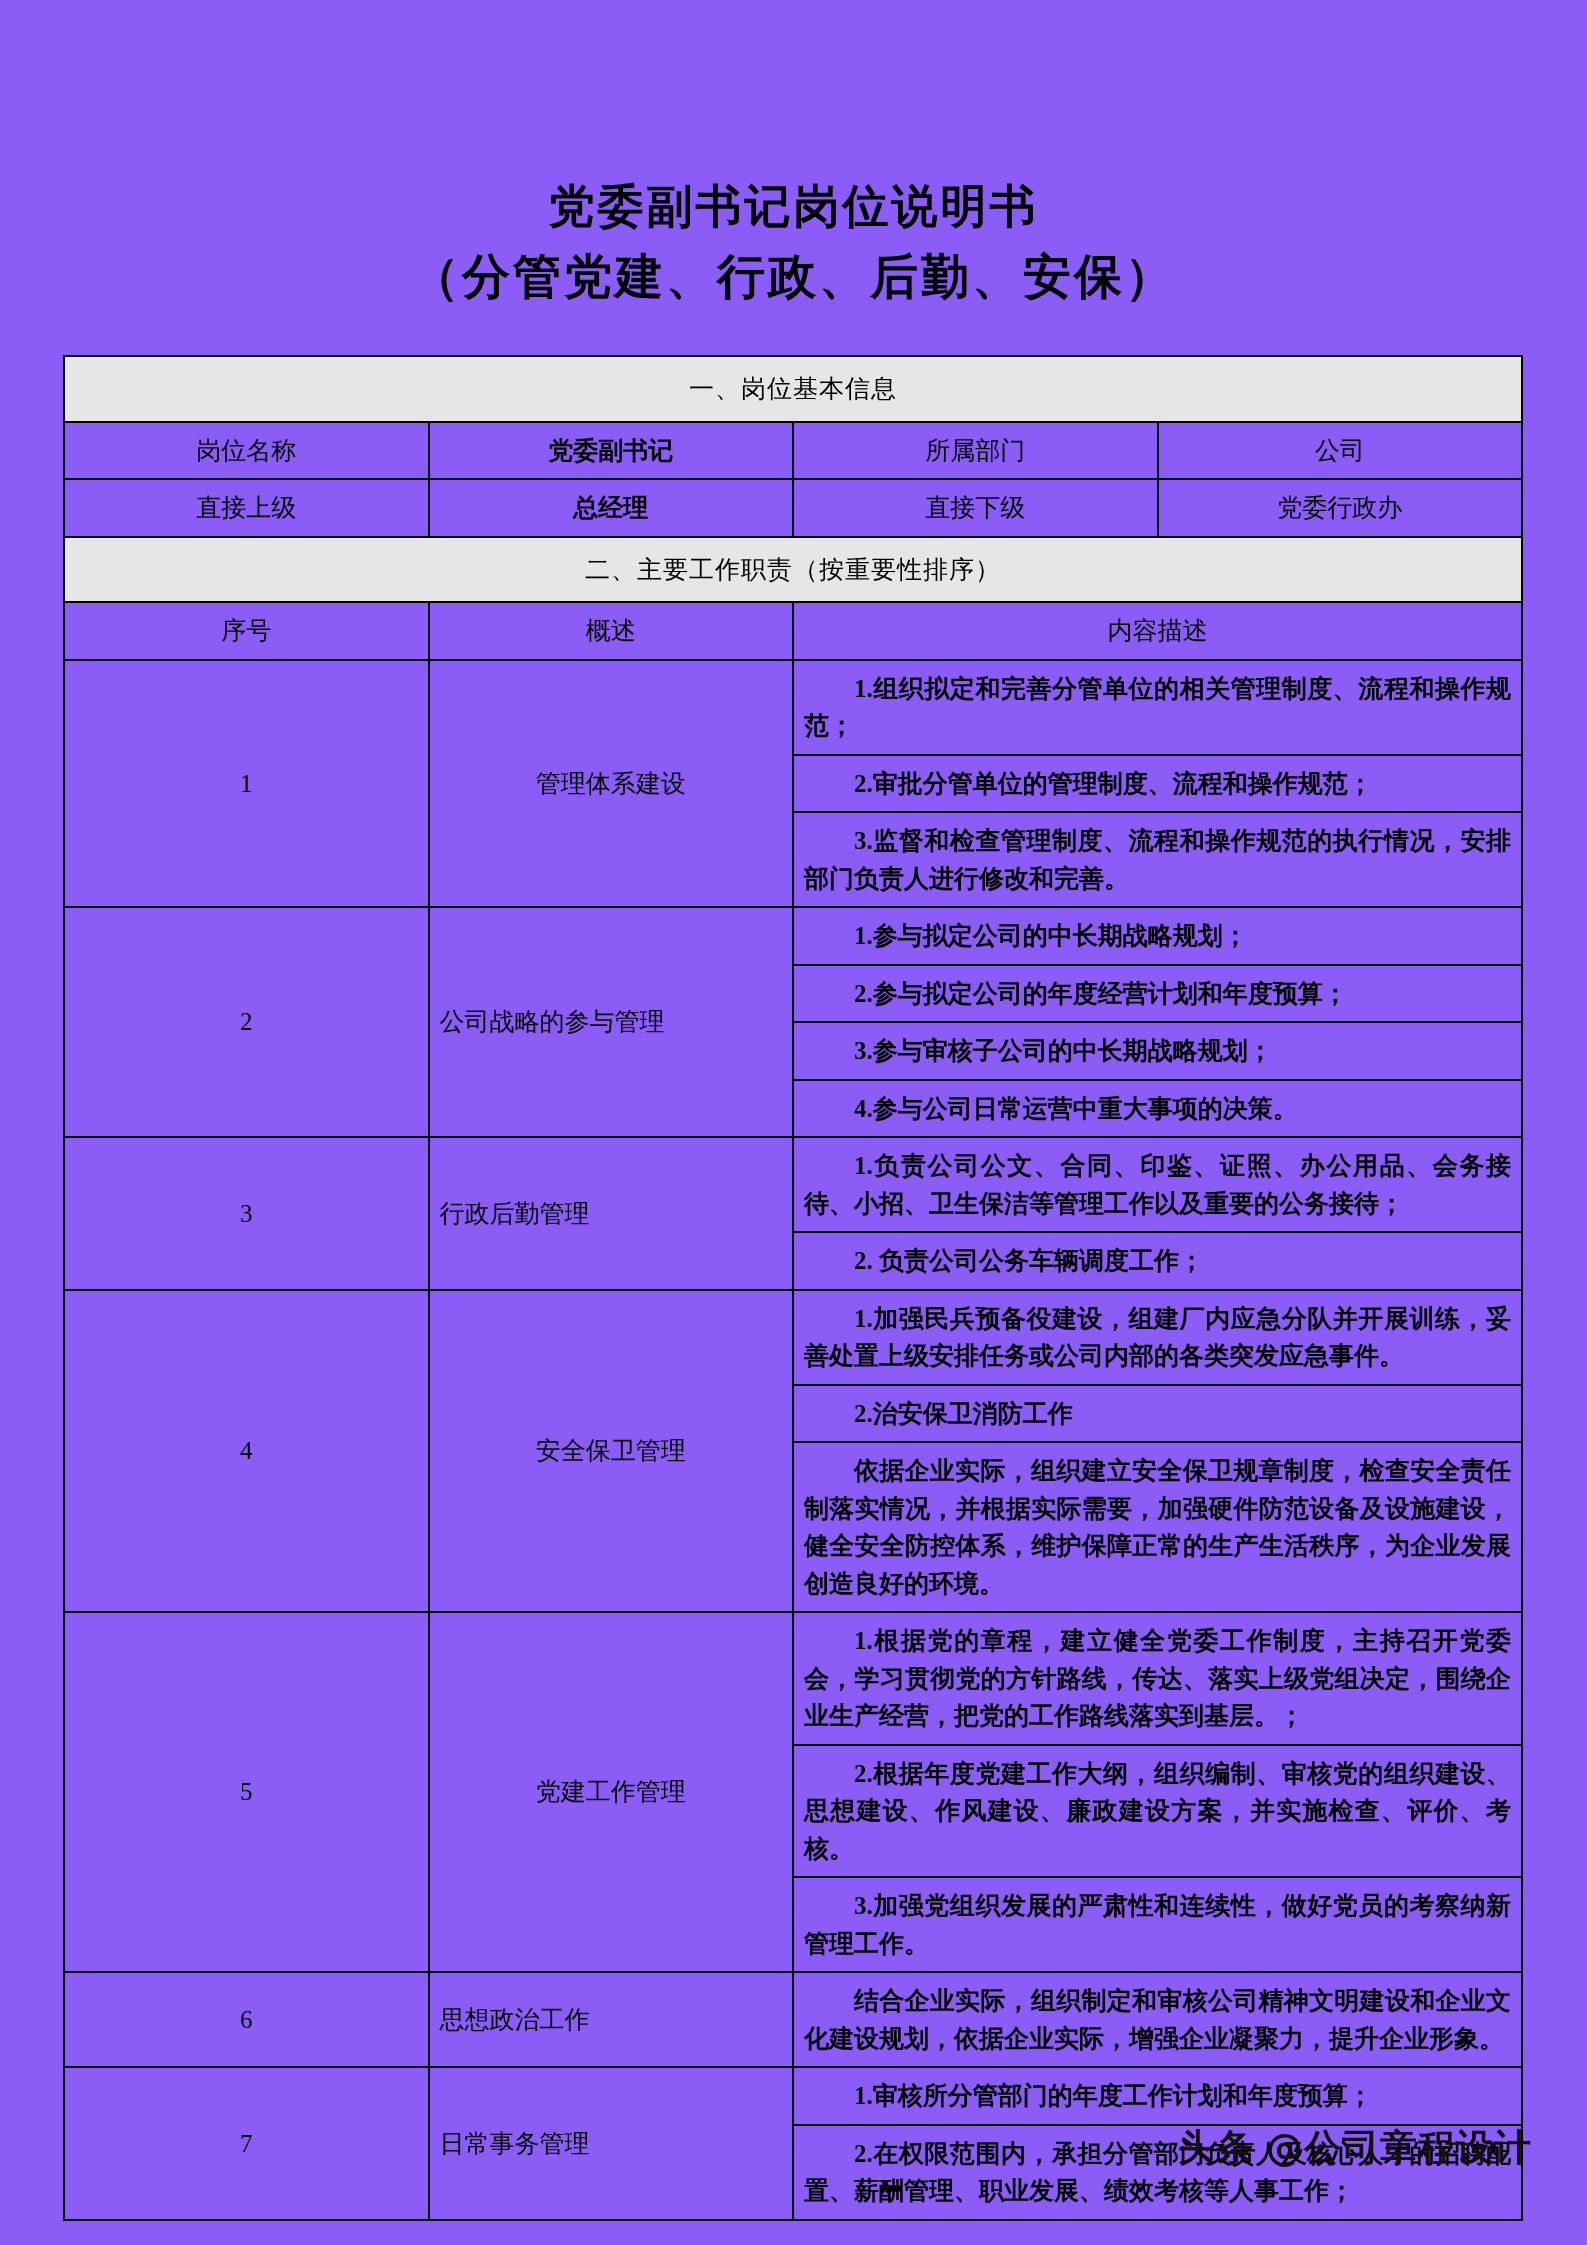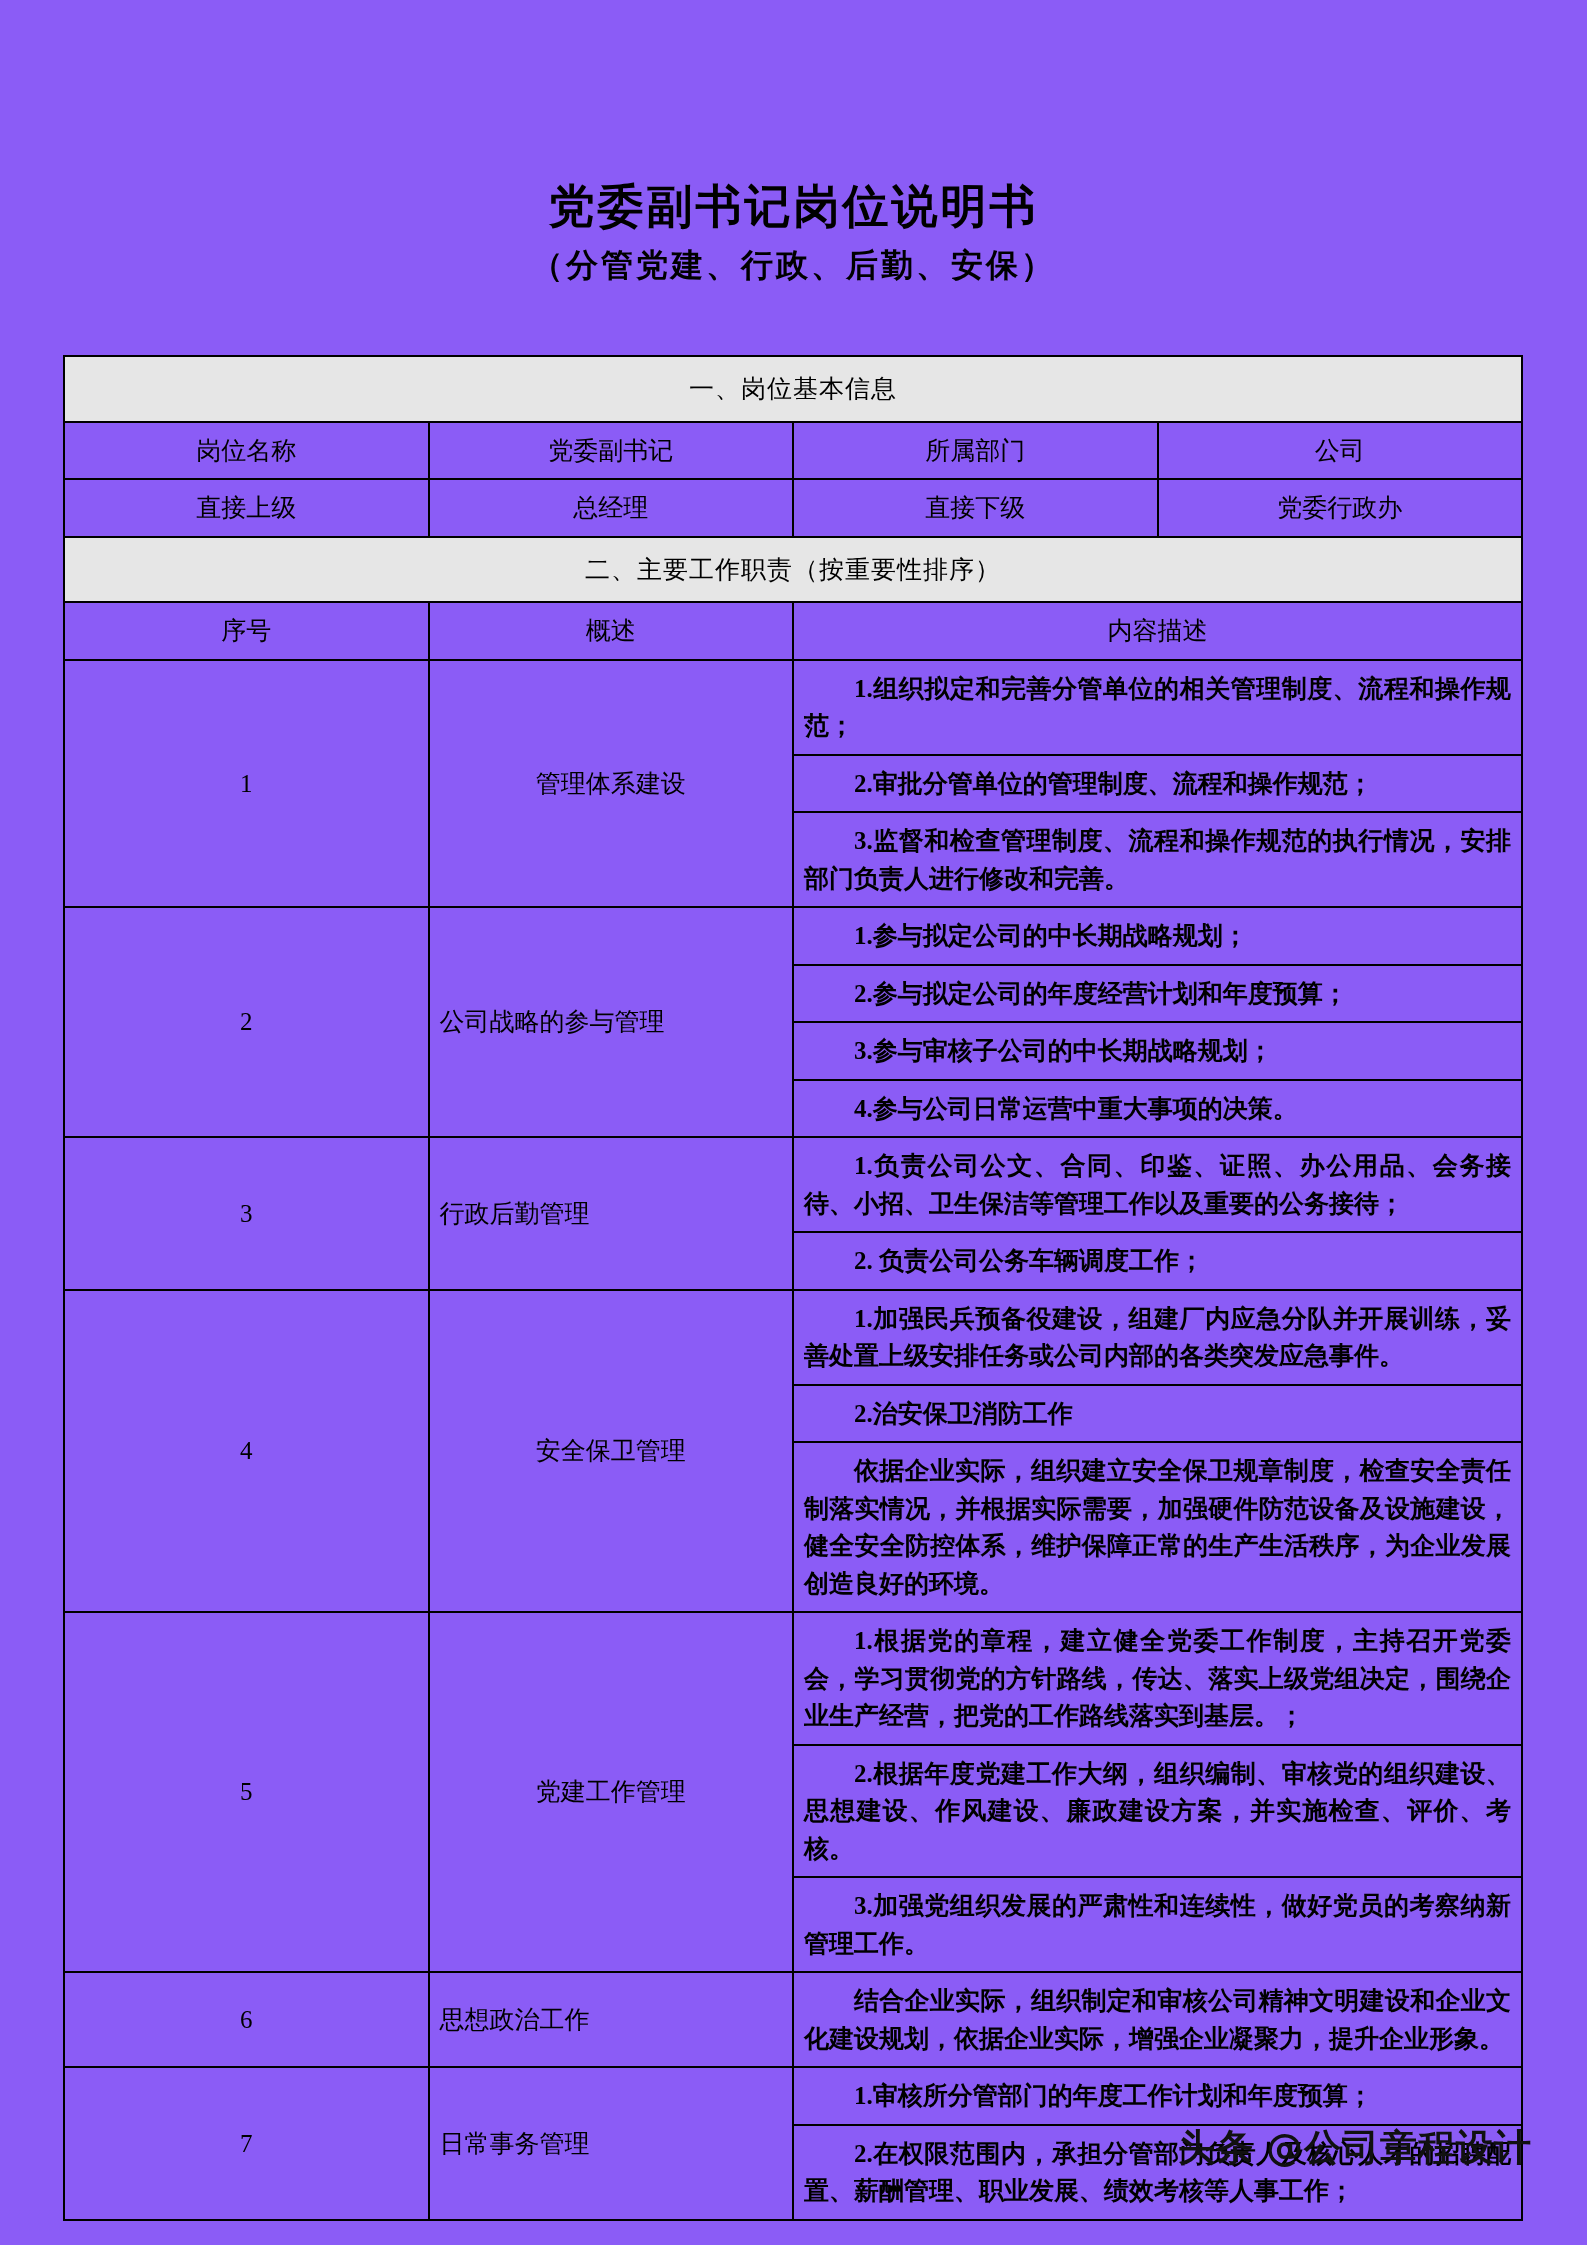--- a/index.html
+++ b/index.html
@@ -33,21 +33,21 @@
     font-family: "DejaVu Serif", "Liberation Serif", serif;
     font-weight: bold;
     font-size: 46px;
     letter-spacing: 3px;
     line-height: 1.25;
     margin: 0;
   }
   .doc-subtitle {
     font-family: "DejaVu Serif", "Liberation Serif", serif;
     font-weight: bold;
-    font-size: 32px;
+    font-size: 48px;
     letter-spacing: 3px;
     line-height: 1.35;
     margin: 8px 0 0 0;
   }
 
   
   .table-wrap {
     position: absolute;
     left: 63px;
     top: 355px;
@@ -78,21 +78,21 @@
   .c-just {
     text-align: justify;
     text-justify: inter-ideograph;
     text-indent: 2em;
     font-weight: bold;
   }
   .col-no     { width: 98px;  text-align: center; font-size: 26px; }
   .col-sum    { width: 216px; text-align: center; }
   .col-desc   { }
   .col-lbl1   { width: 297px; text-align: center; }
-  .col-val1   { width: 375px; text-align: center; }
+  .col-val1   { width: 375px; text-align: center; font-weight: bold; }
   .col-lbl2   { width: 262px; text-align: center; }
   .col-val2   { text-align: center; }
 
   .summary-cell {
     text-align: center;
     font-size: 25px;
     line-height: 1.6;
     margin-left: 44px;
   }
   .summary-just {

